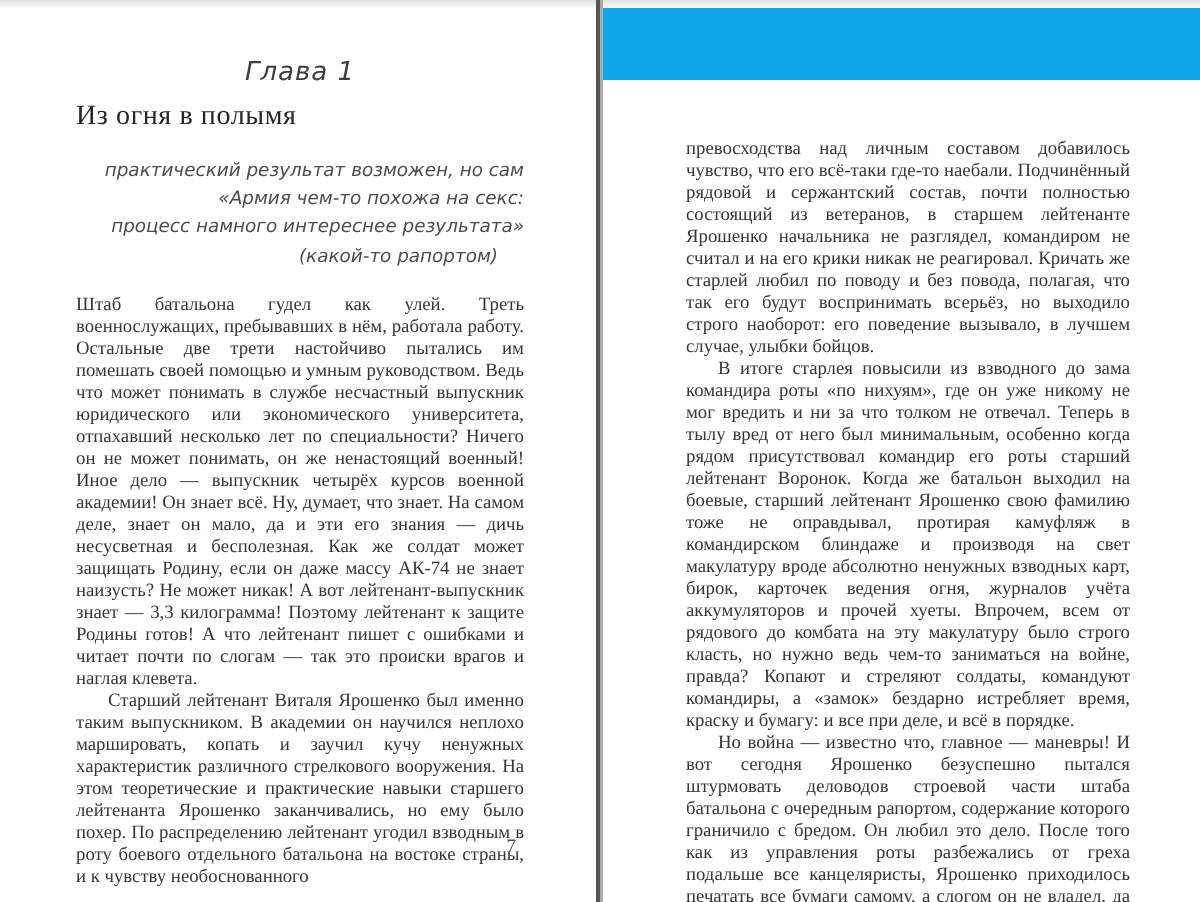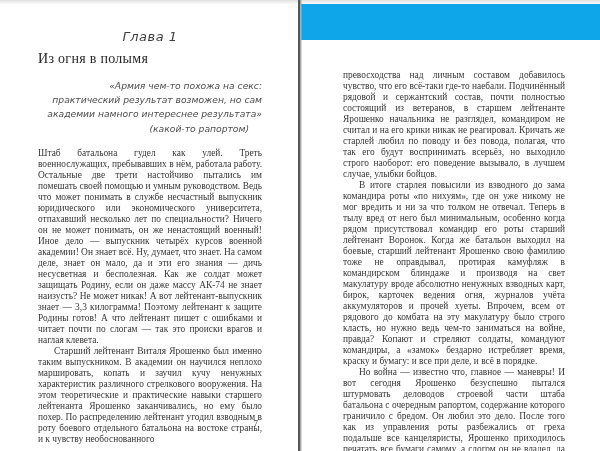--- a/index.html
+++ b/index.html
@@ -104,23 +104,23 @@
 <div class="screen">
 
   <div class="top-band"></div>
 
   <div class="page page-left">
     <div class="chapter-label">Глава 1</div>
 
     <h1 class="chapter-title">Из огня в полымя</h1>
 
     <div class="epigraph">
+      <div>практический результат возможен, но сам</div>
       <div>«Армия чем-то похожа на секс:</div>
-      <div>практический результат возможен, но сам</div>
-      <div>академии намного интереснее результата»</div>
+      <div>процесс намного интереснее результата»</div>
       <div class="epigraph-attribution">(какой-то рапортом)</div>
     </div>
 
     <div class="body-text">
       <p>Штаб батальона гудел как улей. Треть военнослужащих, пребывавших в нём, работала работу. Остальные две трети настойчиво пытались им помешать своей помощью и умным руководством. Ведь что может понимать в службе несчастный выпускник юридического или экономического университета, отпахавший несколько лет по специальности? Ничего он не может понимать, он же ненастоящий военный! Иное дело — выпускник четырёх курсов военной академии! Он знает всё. Ну, думает, что знает. На самом деле, знает он мало, да и эти его знания — дичь несусветная и бесполезная. Как же солдат может защищать Родину, если он даже массу АК-74 не знает наизусть? Не может никак! А вот лейтенант-выпускник знает — 3,3 килограмма! Поэтому лейтенант к защите Родины готов! А что лейтенант пишет с ошибками и читает почти по слогам — так это происки врагов и наглая клевета.</p>
       <p class="indent">Старший лейтенант Виталя Ярошенко был именно таким выпускником. В академии он научился неплохо маршировать, копать и заучил кучу ненужных характеристик различного стрелкового вооружения. На этом теоретические и практические навыки старшего лейтенанта Ярошенко заканчивались, но ему было похер. По распределению лейтенант угодил взводным в роту боевого отдельного батальона на востоке страны, и к чувству необоснованного</p>
     </div>
 
     <div class="page-number num-left-page">7</div>
   </div>

